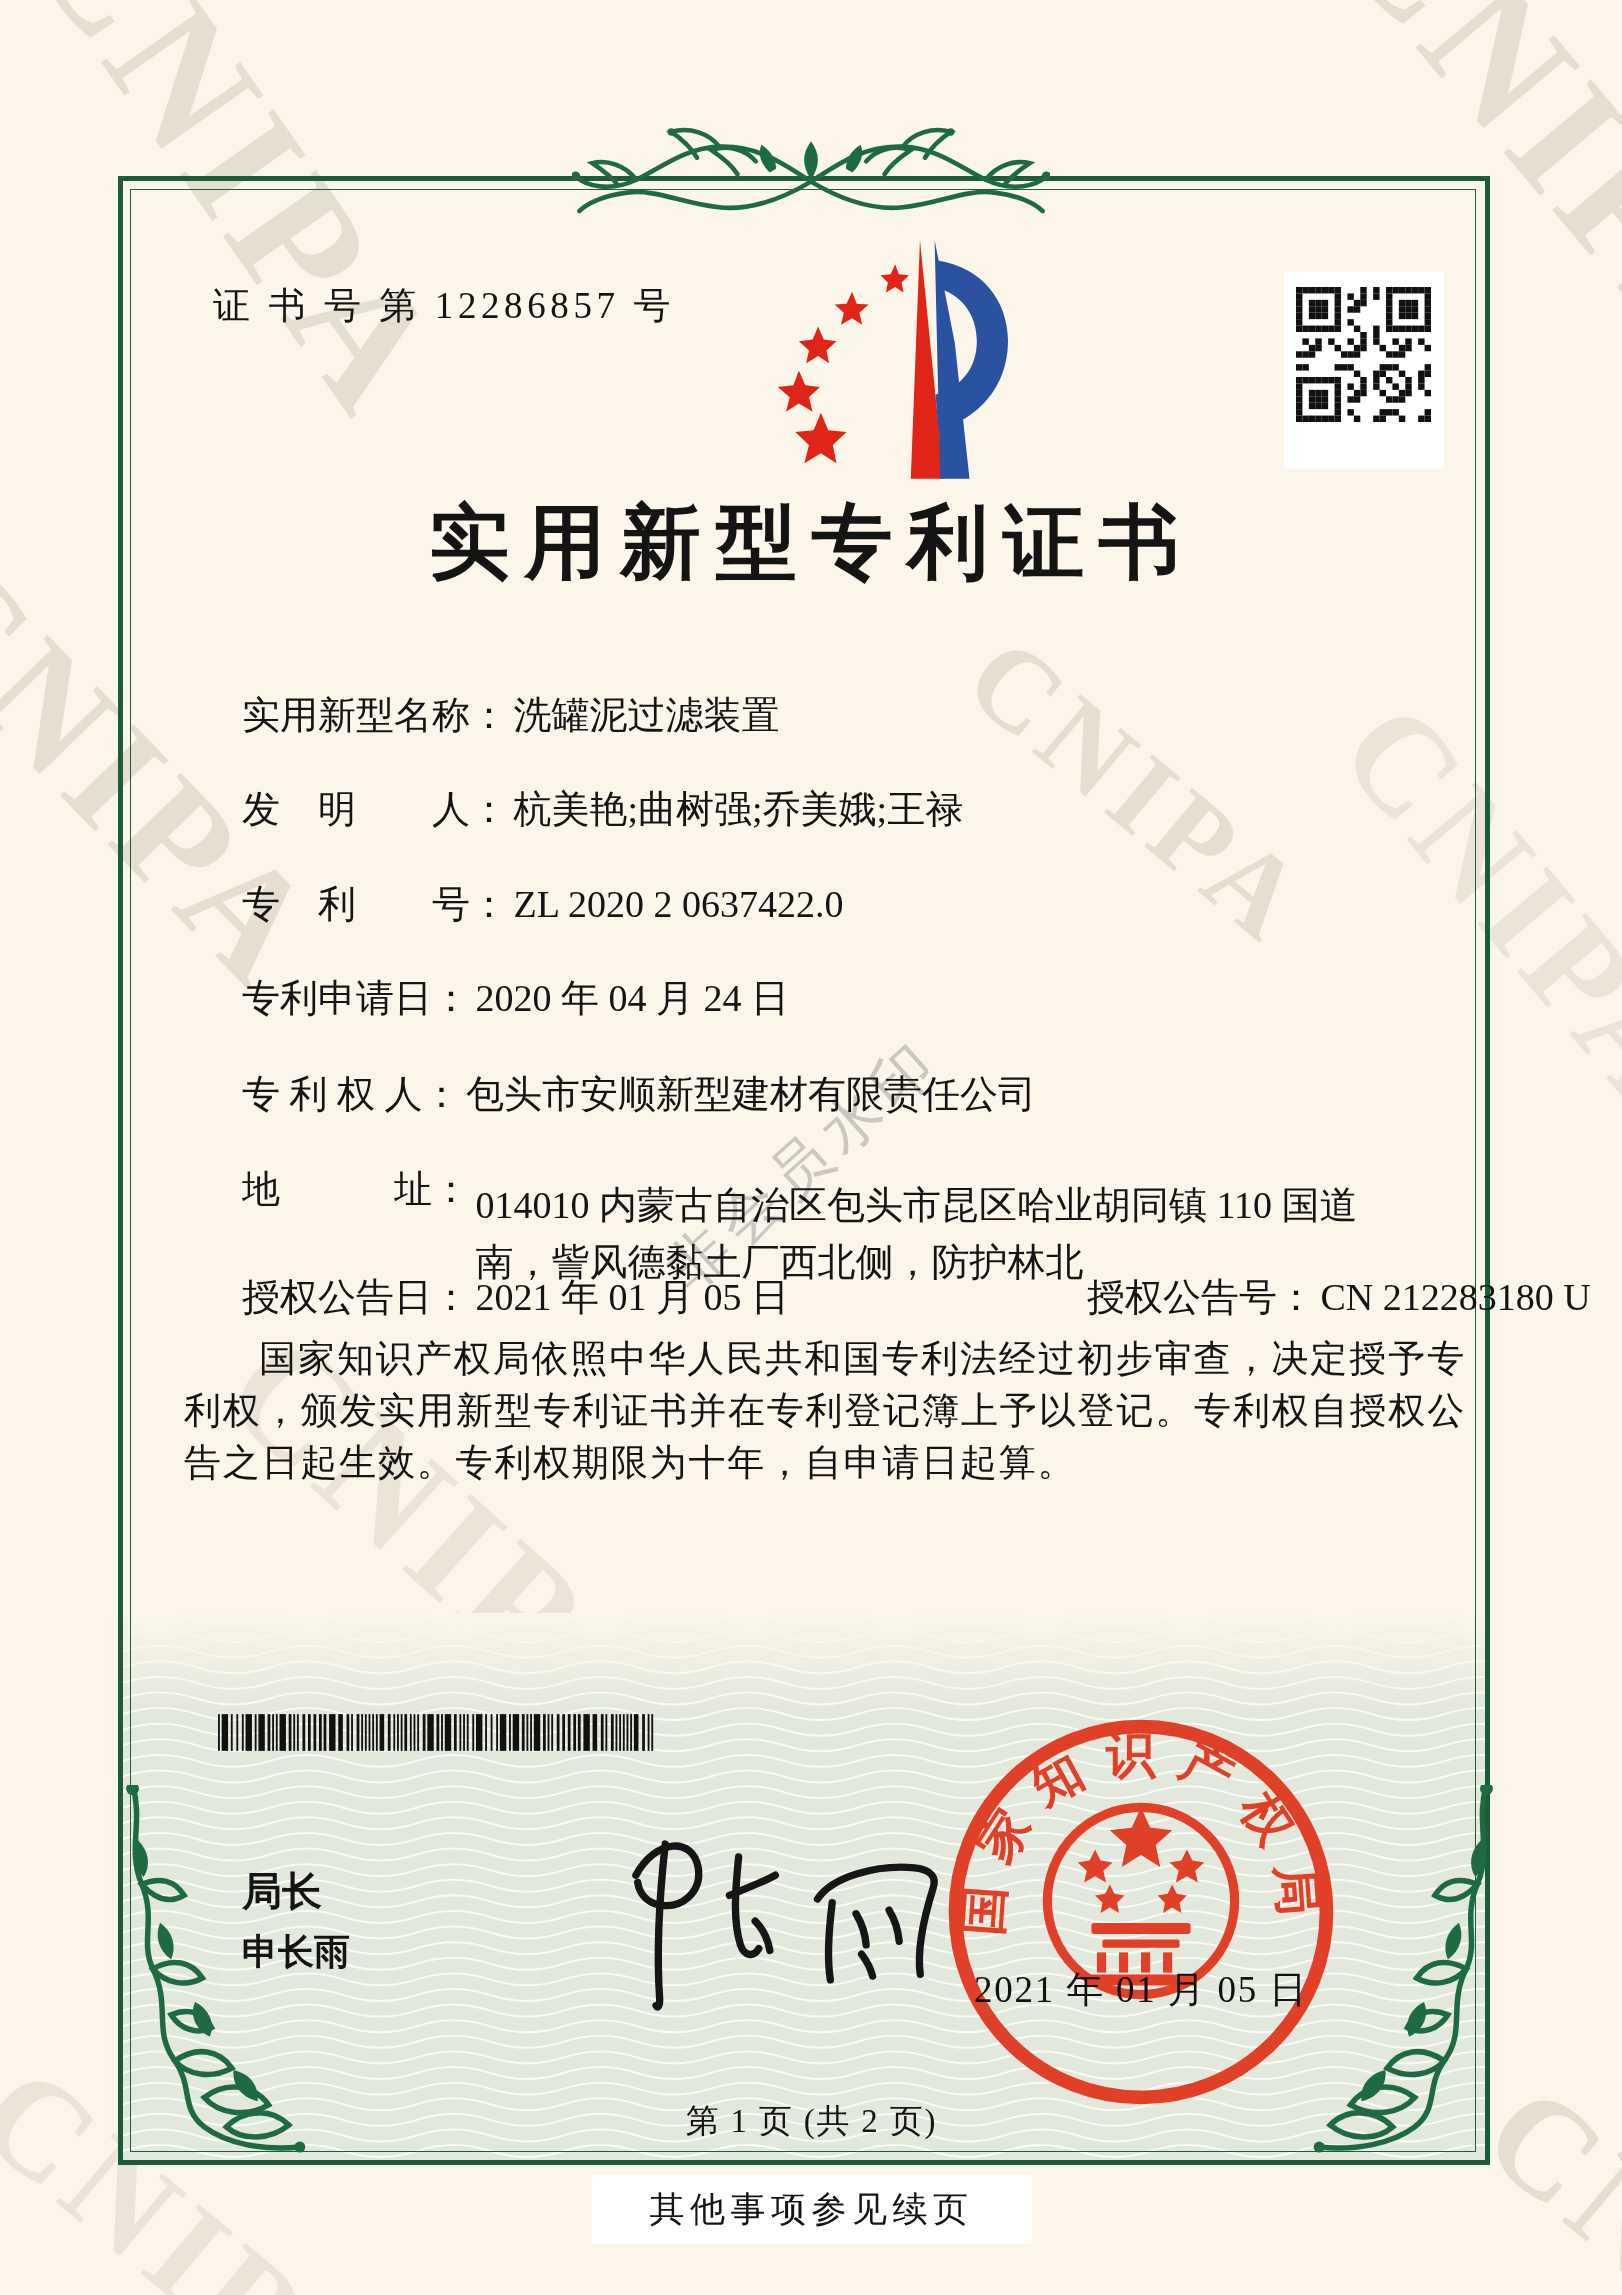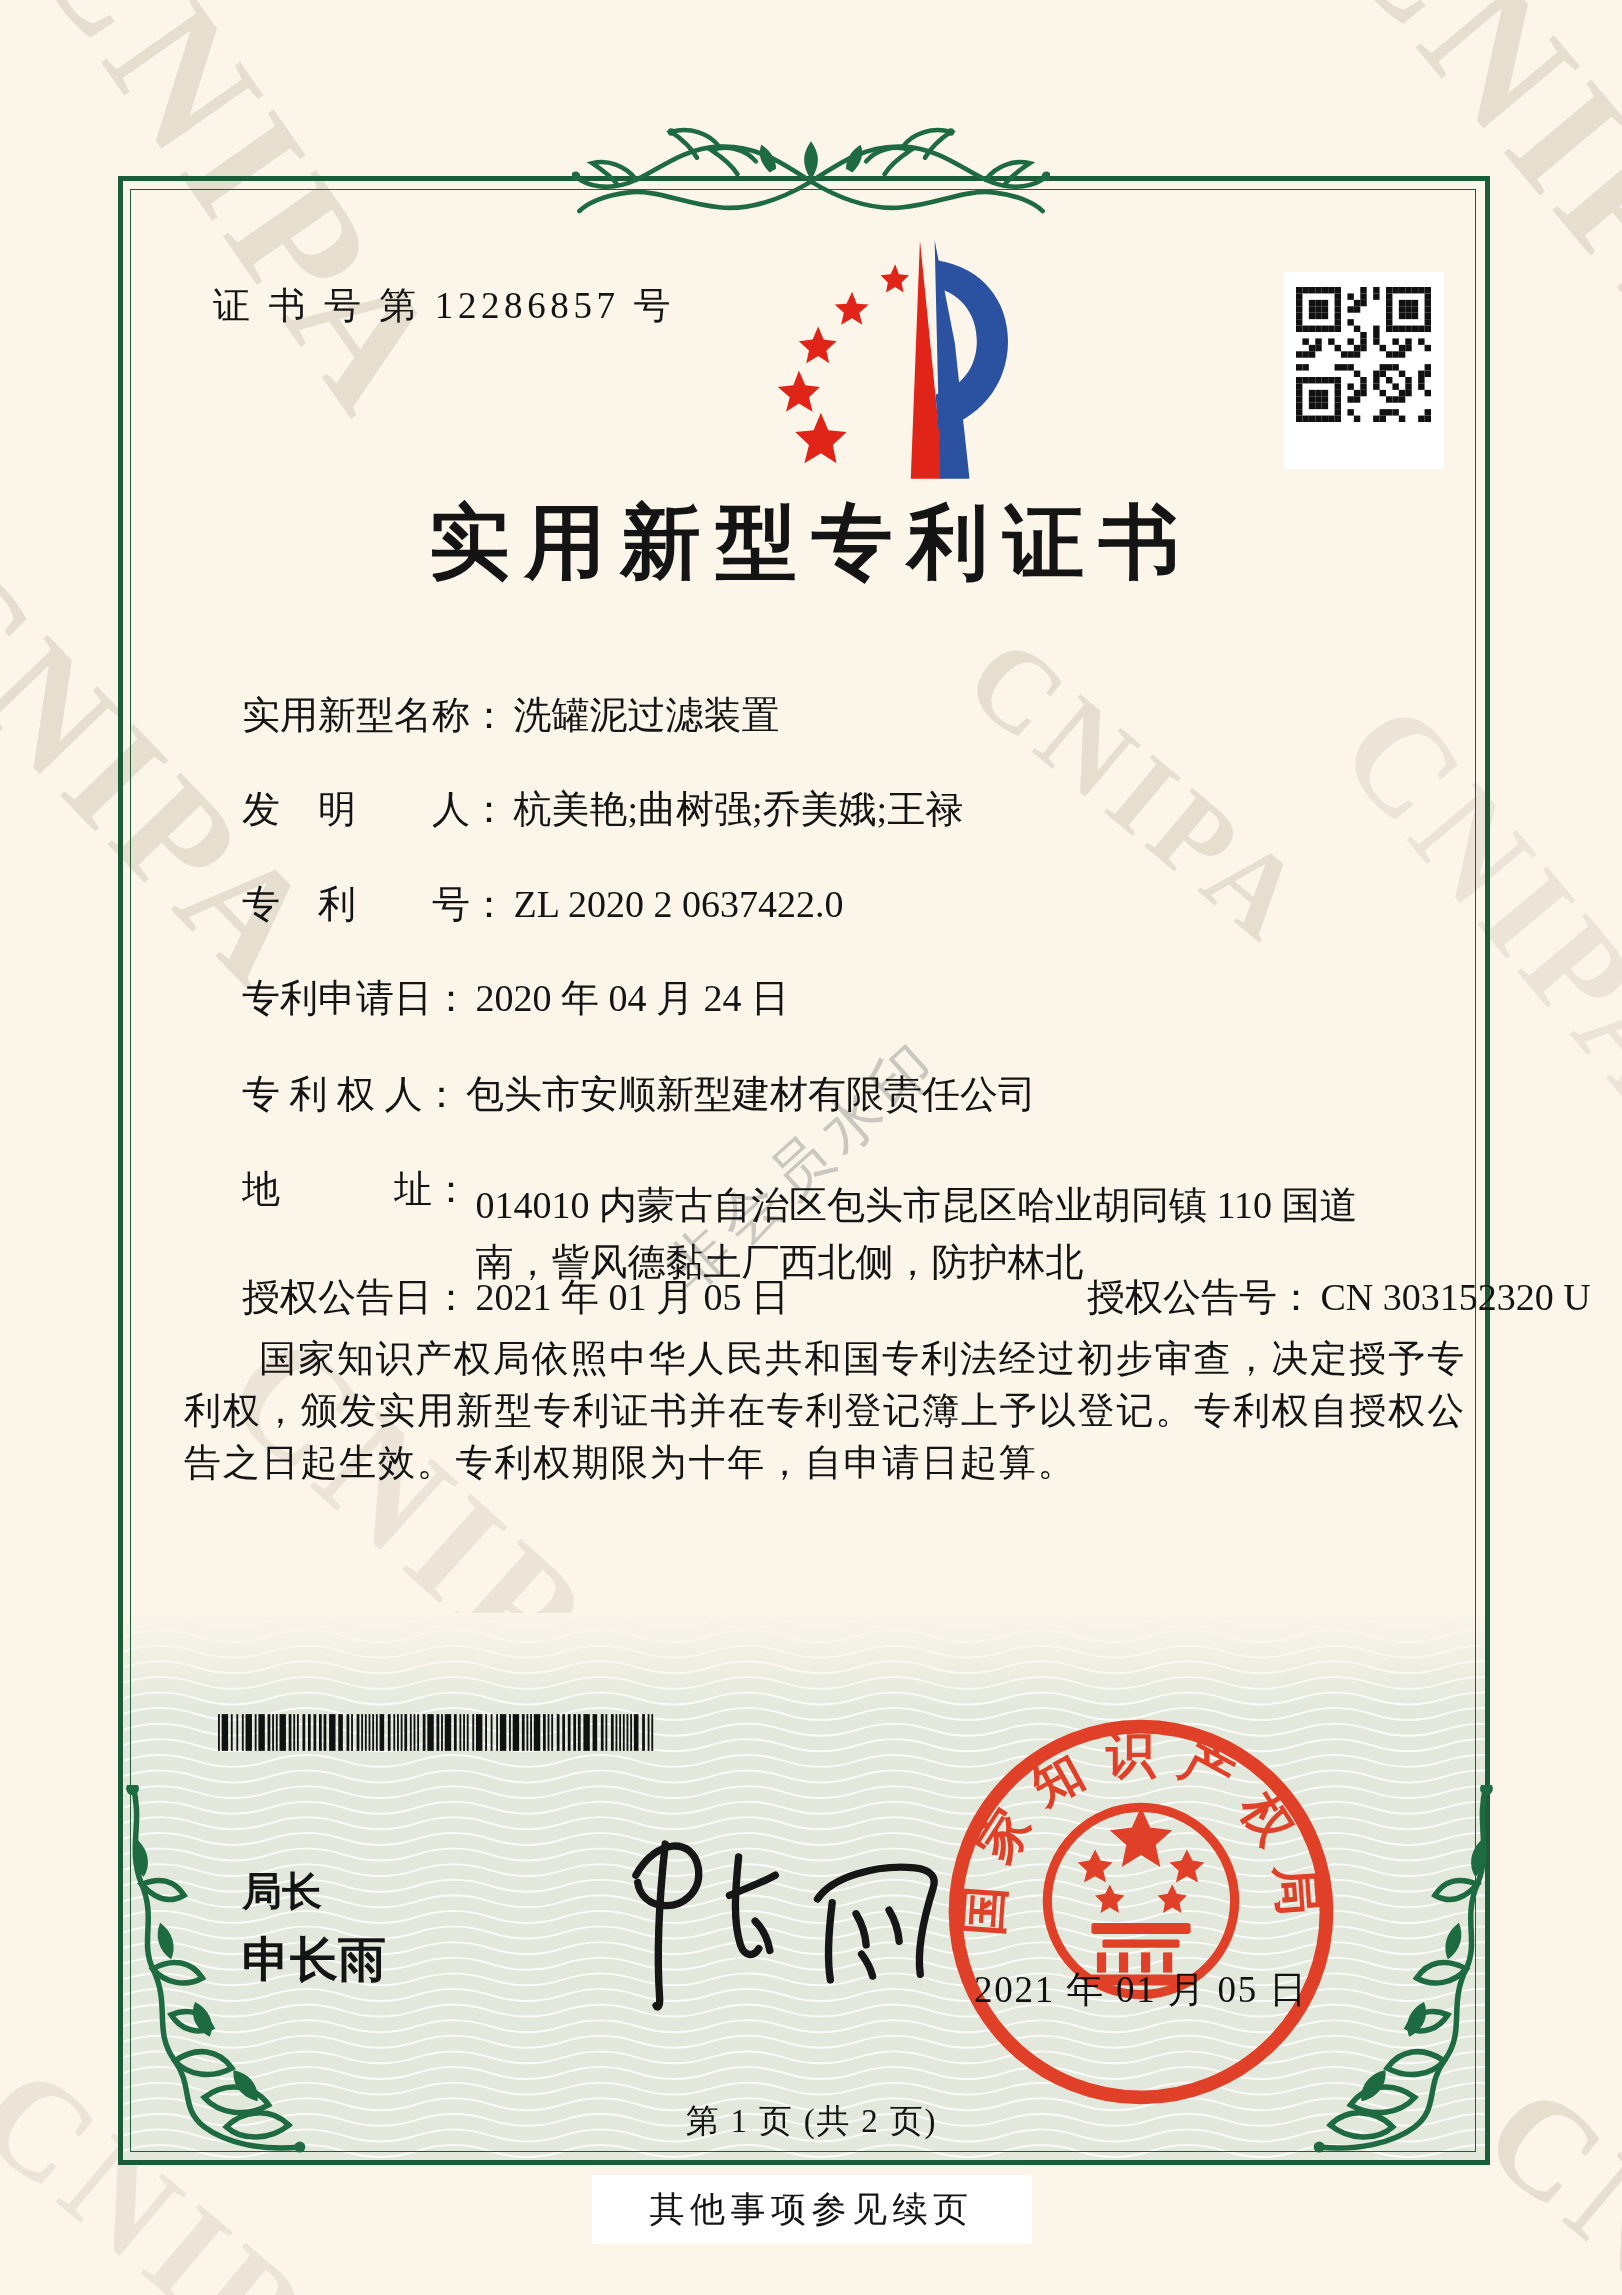--- a/index.html
+++ b/index.html
@@ -45,21 +45,21 @@
   
   .paras{position:absolute;left:184px;top:1333px;width:1282px;z-index:3;
          font-size:37px;line-height:52px;text-align:justify;letter-spacing:1.8px;}
   .paras p{margin:0;text-indent:75px;}
 
   
   .barcode{position:absolute;left:218px;top:1714px;width:437px;height:37px;z-index:3;}
   .director-title{position:absolute;left:242px;top:1864px;font-family:"Liberation Sans",sans-serif;
                   font-weight:bold;font-size:40px;z-index:3;}
   .director-name{position:absolute;left:242px;top:1928px;font-family:"Liberation Sans",sans-serif;
-                 font-weight:bold;font-size:48px;z-index:3;}
+                 font-weight:bold;font-size:36px;z-index:3;}
   .signature{position:absolute;left:601px;top:1811px;z-index:3;}
   .seal{position:absolute;left:939px;top:1710px;width:404px;height:404px;z-index:4;opacity:0.96;}
   .seal-date{position:absolute;left:939px;top:1965px;width:404px;text-align:center;
              font-size:37px;letter-spacing:1.8px;color:#111;z-index:5;white-space:nowrap;}
   .page-footer{position:absolute;left:0;top:2099px;width:1623px;text-align:center;
                font-size:33px;letter-spacing:1.8px;z-index:3;}
   .cont-note{position:absolute;left:50%;transform:translateX(-50%);top:2175px;
              background:#ffffff;padding:11px 58px;font-size:35px;letter-spacing:5.5px;z-index:3;white-space:nowrap;}
 
   
@@ -417,21 +417,21 @@
   <div class="row" style="top:1069px;">
     <span class="lbl">专 利 权 人</span><span>：</span><span class="val">包头市安顺新型建材有限责任公司</span>
   </div>
   <div class="row addr" style="top:1164px;">
     <span class="lbl">地　　　址</span><span>：</span><span class="val">014010 内蒙古自治区包头市昆区哈业胡同镇 110 国道南，訾风德黏土厂西北侧，防护林北</span>
   </div>
 
   <div class="row" style="top:1272px;">
     <span class="lbl">授权公告日</span><span>：</span><span class="val">2021 年 01 月 05 日</span>
     <span class="grant2">
-      <span class="lbl">授权公告号</span><span>：</span><span class="val">CN 303152320 U</span>
+      <span class="lbl">授权公告号</span><span>：</span><span class="val">CN 212283180 U</span>
     </span>
   </div>
 
   <div class="paras">
     <p>国家知识产权局依照中华人民共和国专利法经过初步审查，决定授予专利权，颁发实用新型专利证书并在专利登记簿上予以登记。专利权自授权公告之日起生效。专利权期限为十年，自申请日起算。</p>
   </div>
 
   <svg class="barcode" id="barcode-svg" xmlns="http://www.w3.org/2000/svg" width="437" height="37" viewBox="0 0 476 40">
       <rect x="0" y="0" width="2" height="40" fill="#111"></rect>
       <rect x="4" y="0" width="7" height="40" fill="#111"></rect>

